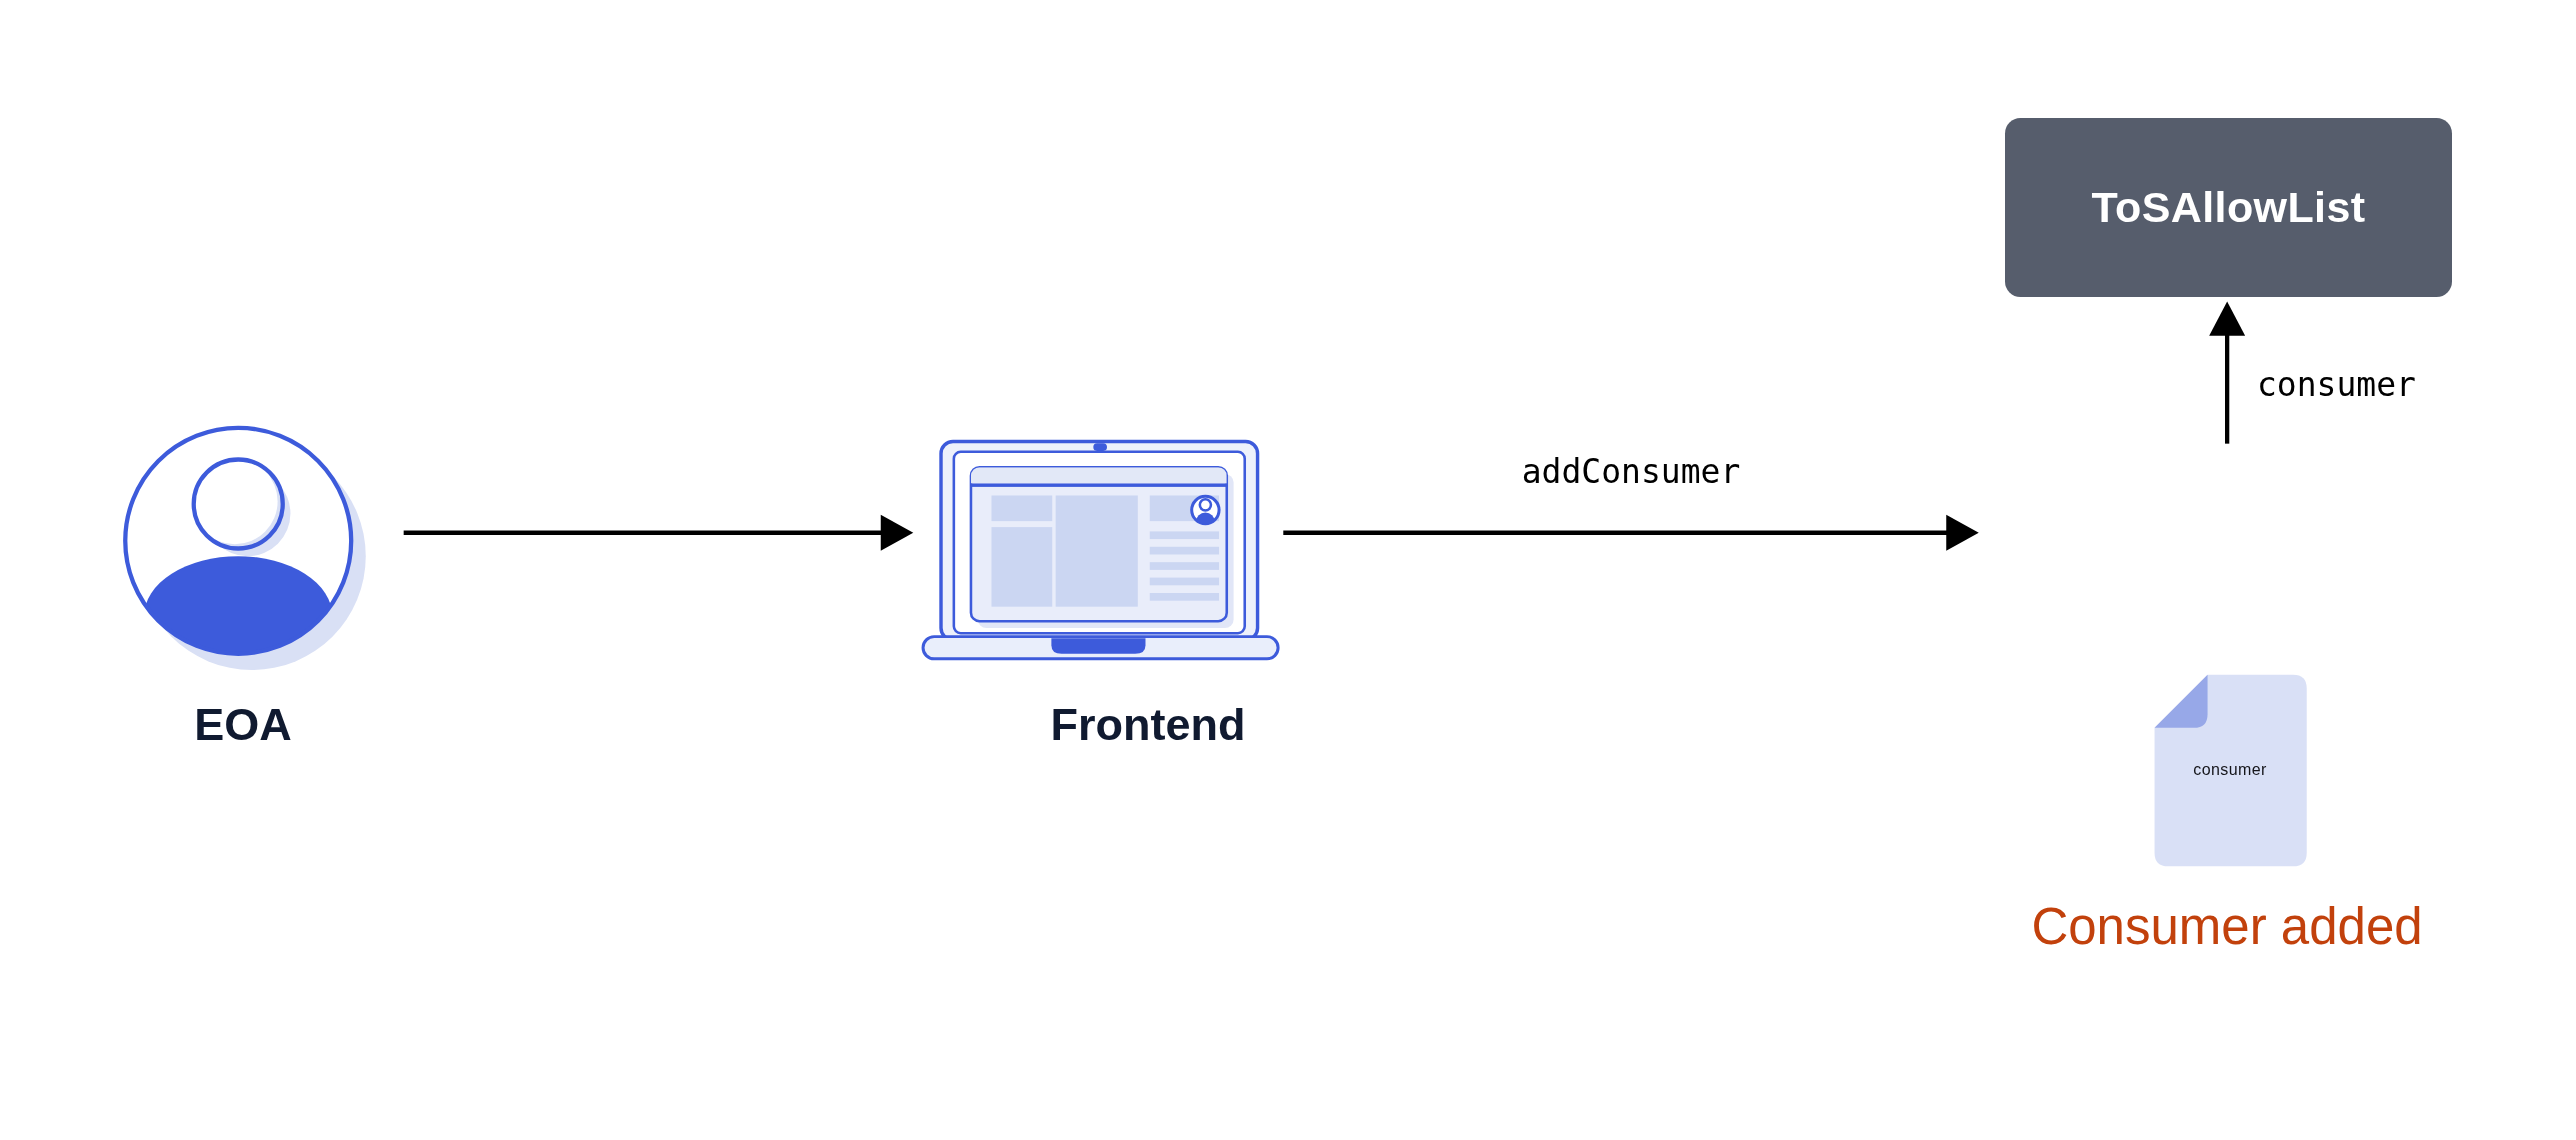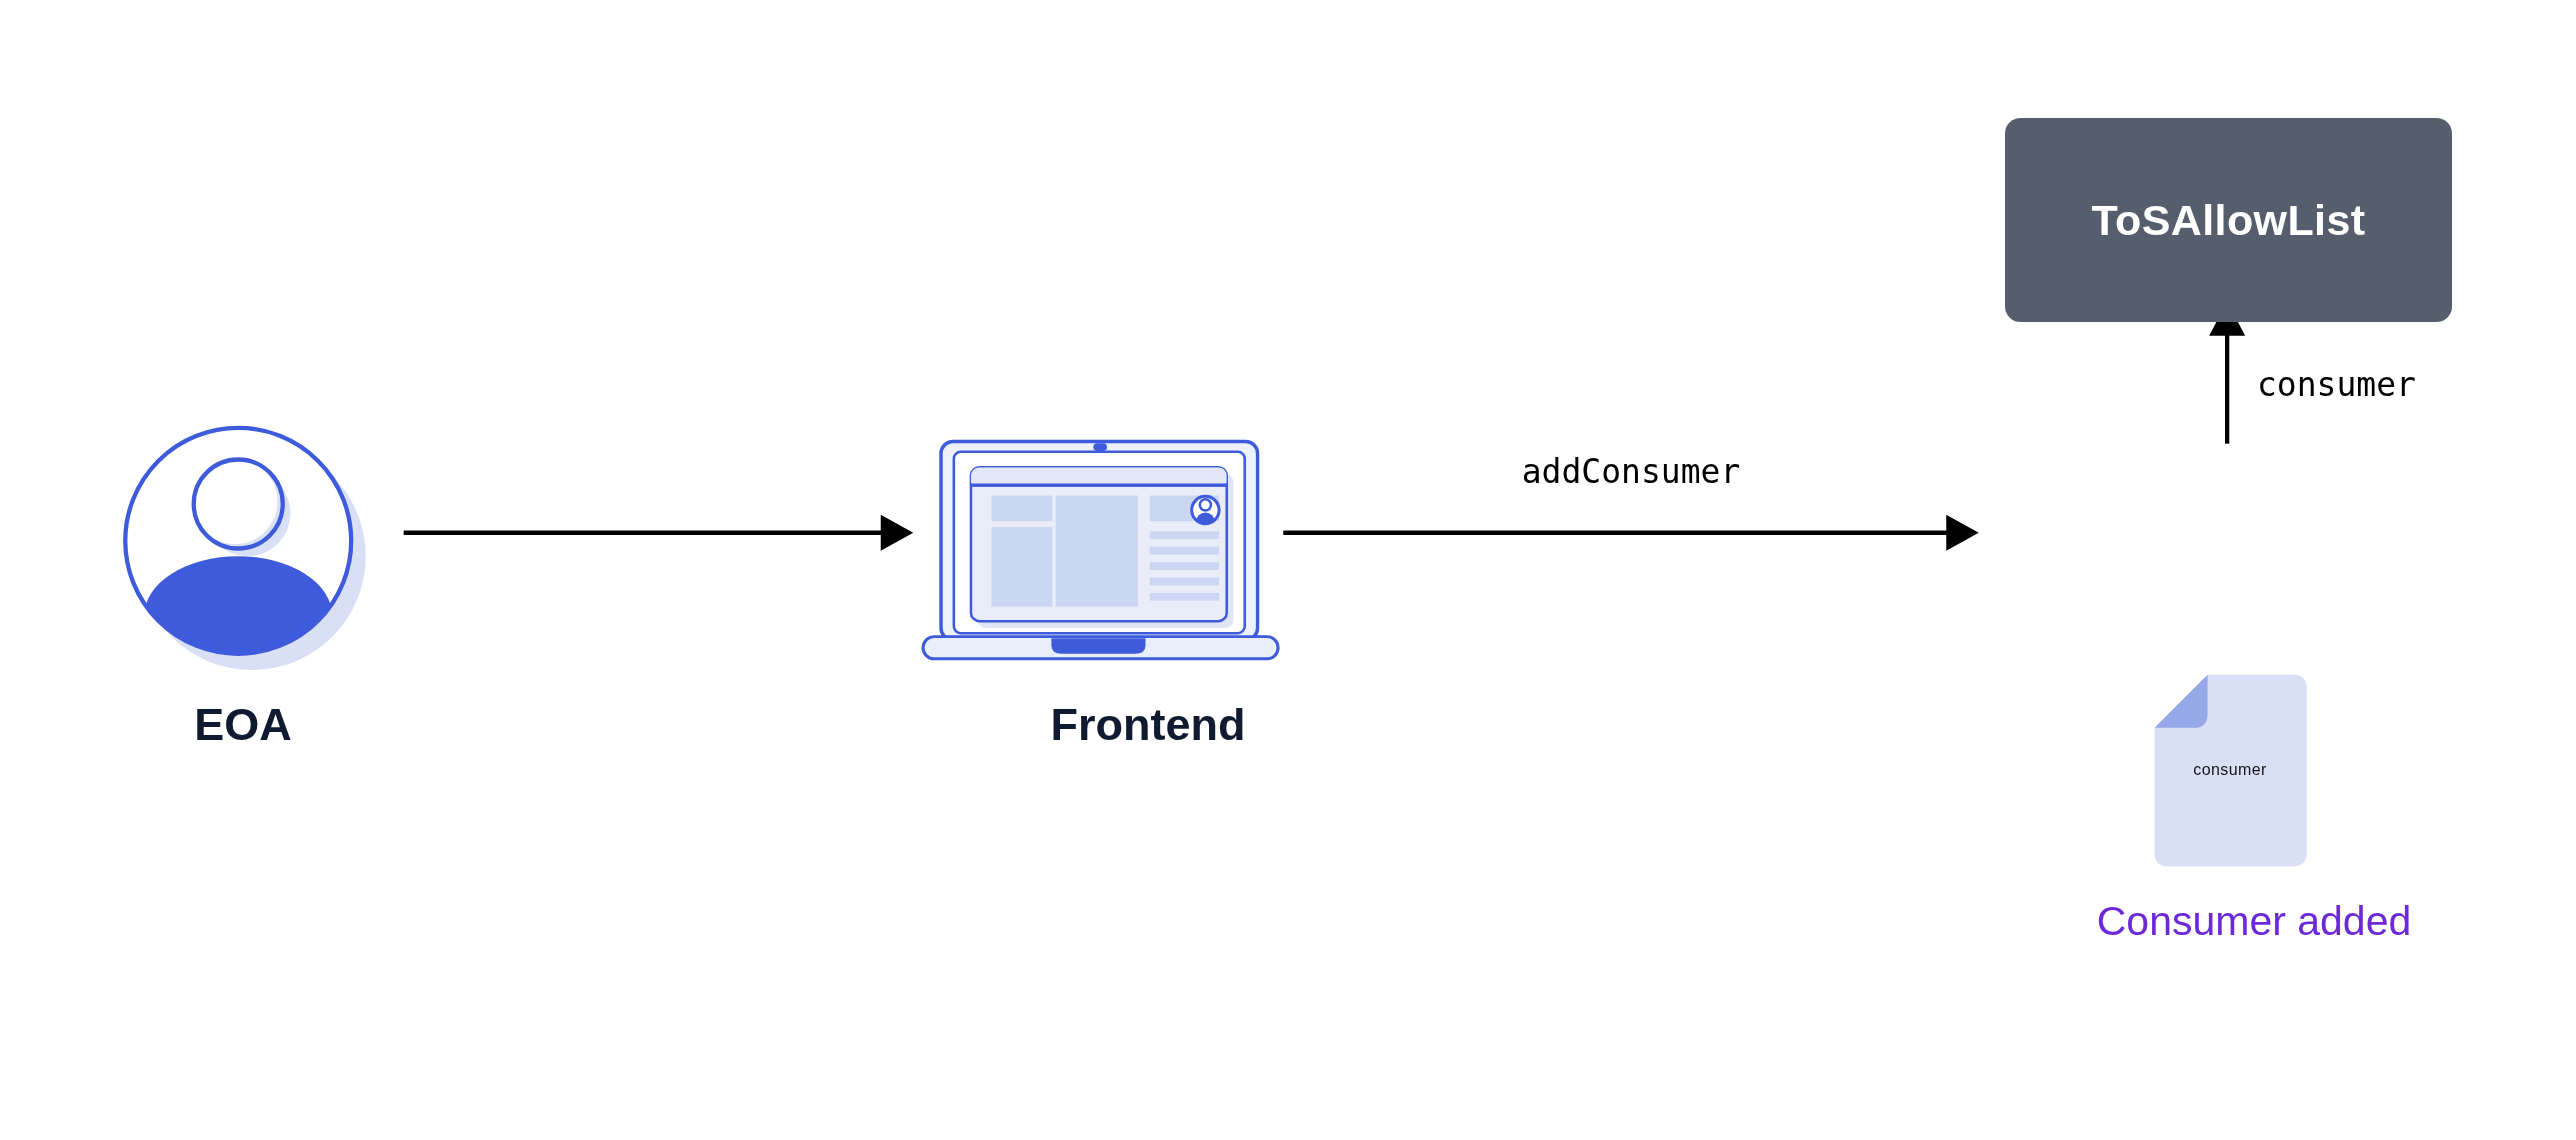--- a/index.html
+++ b/index.html
@@ -10,21 +10,21 @@
     background: #ffffff;
     overflow: hidden;
     font-family: "Liberation Sans", sans-serif;
   }
   .abs { position: absolute; }
 
   
   .contract-box {
     position: absolute;
     width: 447px;
-    height: 204px;
+    height: 179px;
     background: var(--contract-box);
     border-radius: 15.4px;
     display: flex;
     align-items: center;
     justify-content: center;
   }
   .contract-box .box-label {
     color: var(--contract-text);
     font-size: 43px;
     font-weight: 700;
@@ -56,26 +56,25 @@
     white-space: nowrap;
   }
   #label-addconsumer { left: 1631px; top: 455px; transform: translateX(-50%); }
   #label-hasaccess   { left: 2257px; top: 368px; }
 
   
   .doc-caption {
     position: absolute;
     left: 2227px; top: 901px;
     transform: translateX(-50%);
-    font-size: 41px;
+    font-size: 51px;
     font-weight: 400;
-    color: #6d28d9;
+    color: #c2410c;
     line-height: 1;
     white-space: nowrap;
-    margin-left: 27px;
   }
   .doc-inner-text {
     position: absolute;
     left: 2230px; top: 762px;
     transform: translateX(-50%);
     font-size: 16px;
     color: #15151a;
     letter-spacing: 0.4px;
     line-height: 1;
     white-space: nowrap;

